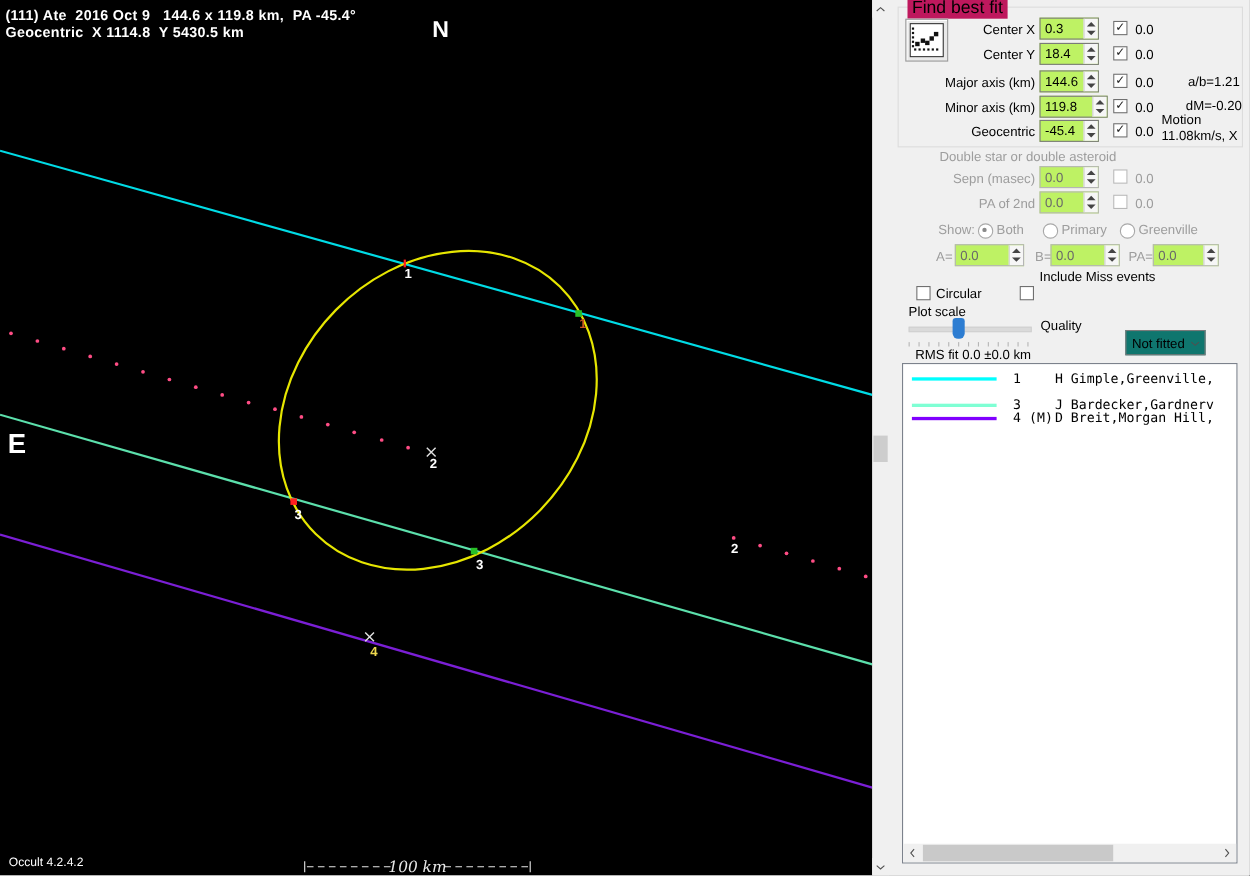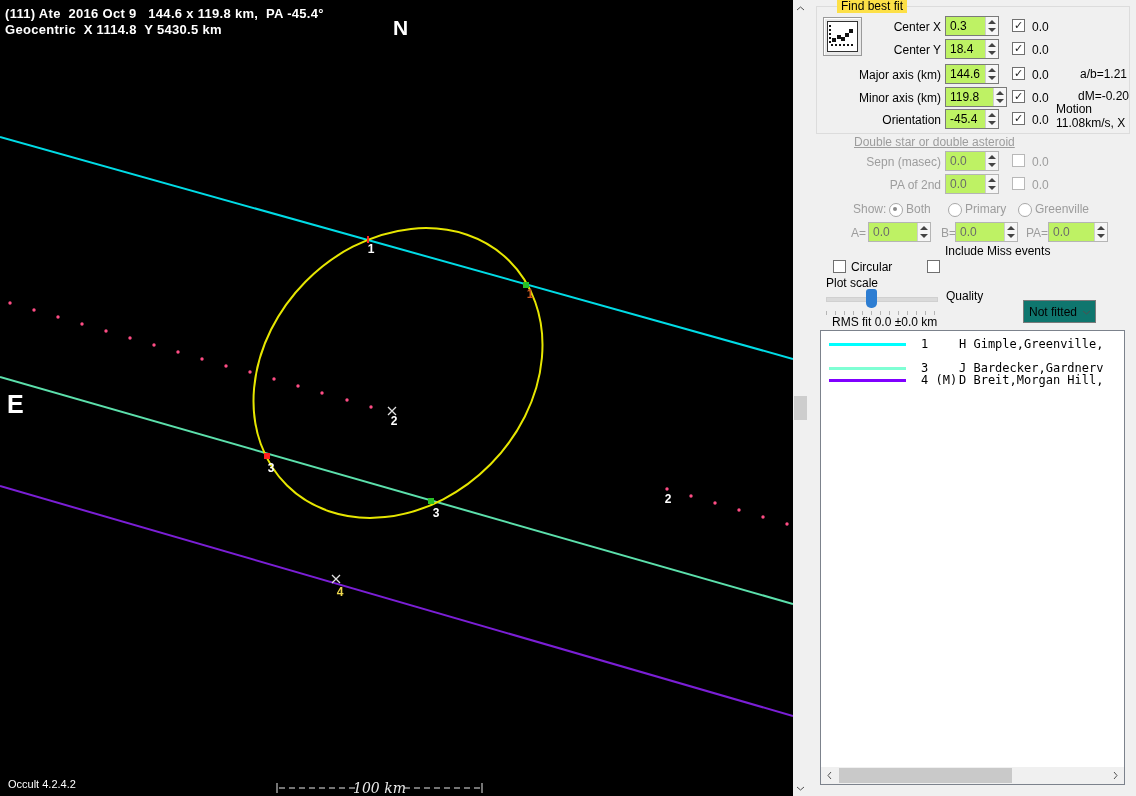--- a/index.html
+++ b/index.html
@@ -19,37 +19,37 @@
   .sb-btn{position:absolute;left:0;width:15px;height:16px;display:flex;align-items:center;justify-content:center;background:#f0f0f0;}
   #vscroll-up{top:0;} #vscroll-down{bottom:0;}
   #vscroll-thumb{position:absolute;left:1px;top:396px;width:13px;height:24px;background:#cdcdcd;}
 
   
   #panel{position:absolute;left:808px;top:0;width:328px;height:796px;background:#f0f0f0;font-size:12px;color:#000;}
   .abs{position:absolute;}
   .rlabel{text-align:right;}
   .gray{color:#9d9d9d;}
   .groupbox{position:absolute;left:8px;top:6px;width:312px;height:126px;border:1px solid #dcdcdc;}
-  .groupbox>.gb-title{position:absolute;left:8px;top:-8px;background:#fde047;padding:0 4px;font-size:12px;margin-left:12px;}
+  .groupbox>.gb-title{position:absolute;left:8px;top:-8px;background:#be185d;padding:0 4px;font-size:16px;}
 
   .tbox{position:absolute;height:20px;background:#bef264;border:1px solid #7a7a7a;box-sizing:border-box;}
   .tbox .tval{position:absolute;left:4px;top:2px;font-size:12px;}
   .spin{position:absolute;right:0;top:0;width:12px;height:100%;border-left:1px solid #cfcfcf;background:#f6f6f6;}
   .spin i{position:absolute;left:2px;width:0;height:0;border-left:4px solid transparent;border-right:4px solid transparent;}
   .spin .up{top:3px;border-bottom:4px solid #444;}
   .spin .dn{bottom:3px;border-top:4px solid #444;}
   .tbox.disabled{border-color:#b5b5b5;}
   .tbox.disabled .tval{color:#6a6a6a;}
 
   .cb{position:absolute;width:13px;height:13px;background:#fff;border:1px solid #707070;box-sizing:border-box;font-size:11px;line-height:11px;text-align:center;color:#222;}
   .cb.disabled{border-color:#b8b8b8;}
   .radio{position:absolute;width:12px;height:12px;border:1px solid #a8a8a8;border-radius:50%;background:#fff;}
   .radio .dot{position:absolute;left:3px;top:3px;width:4px;height:4px;border-radius:50%;background:#8a8a8a;}
 
-  .dstar-head{text-decoration:underline;}
+  .dstar-head{}
   #slider-track{position:absolute;left:18px;top:297px;width:110px;height:3px;background:#dadada;border:1px solid #d0d0d0;}
   #slider-thumb{position:absolute;left:58px;top:289px;width:11px;height:19px;background:#2d7dd2;border-radius:3px 3px 5px 5px;}
   #slider-ticks{position:absolute;left:18px;top:311px;width:112px;height:4px;}
   #slider-ticks i{position:absolute;top:0;width:1px;height:4px;background:#b5b5b5;}
 
   #quality-select{position:absolute;left:187px;top:300px;width:73px;height:23px;background:#0f766e;border:1px solid #7a7a7a;box-sizing:border-box;margin-left:28px;}
   #quality-select .qval{position:absolute;left:5px;top:4px;}
   #quality-select svg{position:absolute;right:4px;top:9px;}
 
   #listbox{position:absolute;left:12px;top:330px;width:305px;height:455px;background:#fff;border:1px solid #7c828c;box-sizing:border-box;overflow:hidden;}
@@ -208,21 +208,21 @@
       <span class="tval">119.8</span>
       <span class="spin">
           <i class="up"></i>
           <i class="dn"></i>
         </span>
     </div>
     <span class="cb" style="left:204px;top:90px">✓</span>
     <div class="abs" style="left:224px;top:91px">0.0</div>
     <div class="abs" style="left:270px;top:89px">dM=-0.20</div>
 
-    <div class="abs rlabel" style="left:20px;top:113px;width:113px">Orientation</div>
+    <div class="abs rlabel" style="left:20px;top:113px;width:113px">Geocentric</div>
     <div class="tbox" style="left:137px;top:109px;width:54px">
       <span class="tval">-45.4</span>
       <span class="spin">
           <i class="up"></i>
           <i class="dn"></i>
         </span>
     </div>
     <span class="cb" style="left:204px;top:112px">✓</span>
     <div class="abs" style="left:224px;top:113px">0.0</div>
     <div class="abs" style="left:248px;top:102px">Motion</div>

